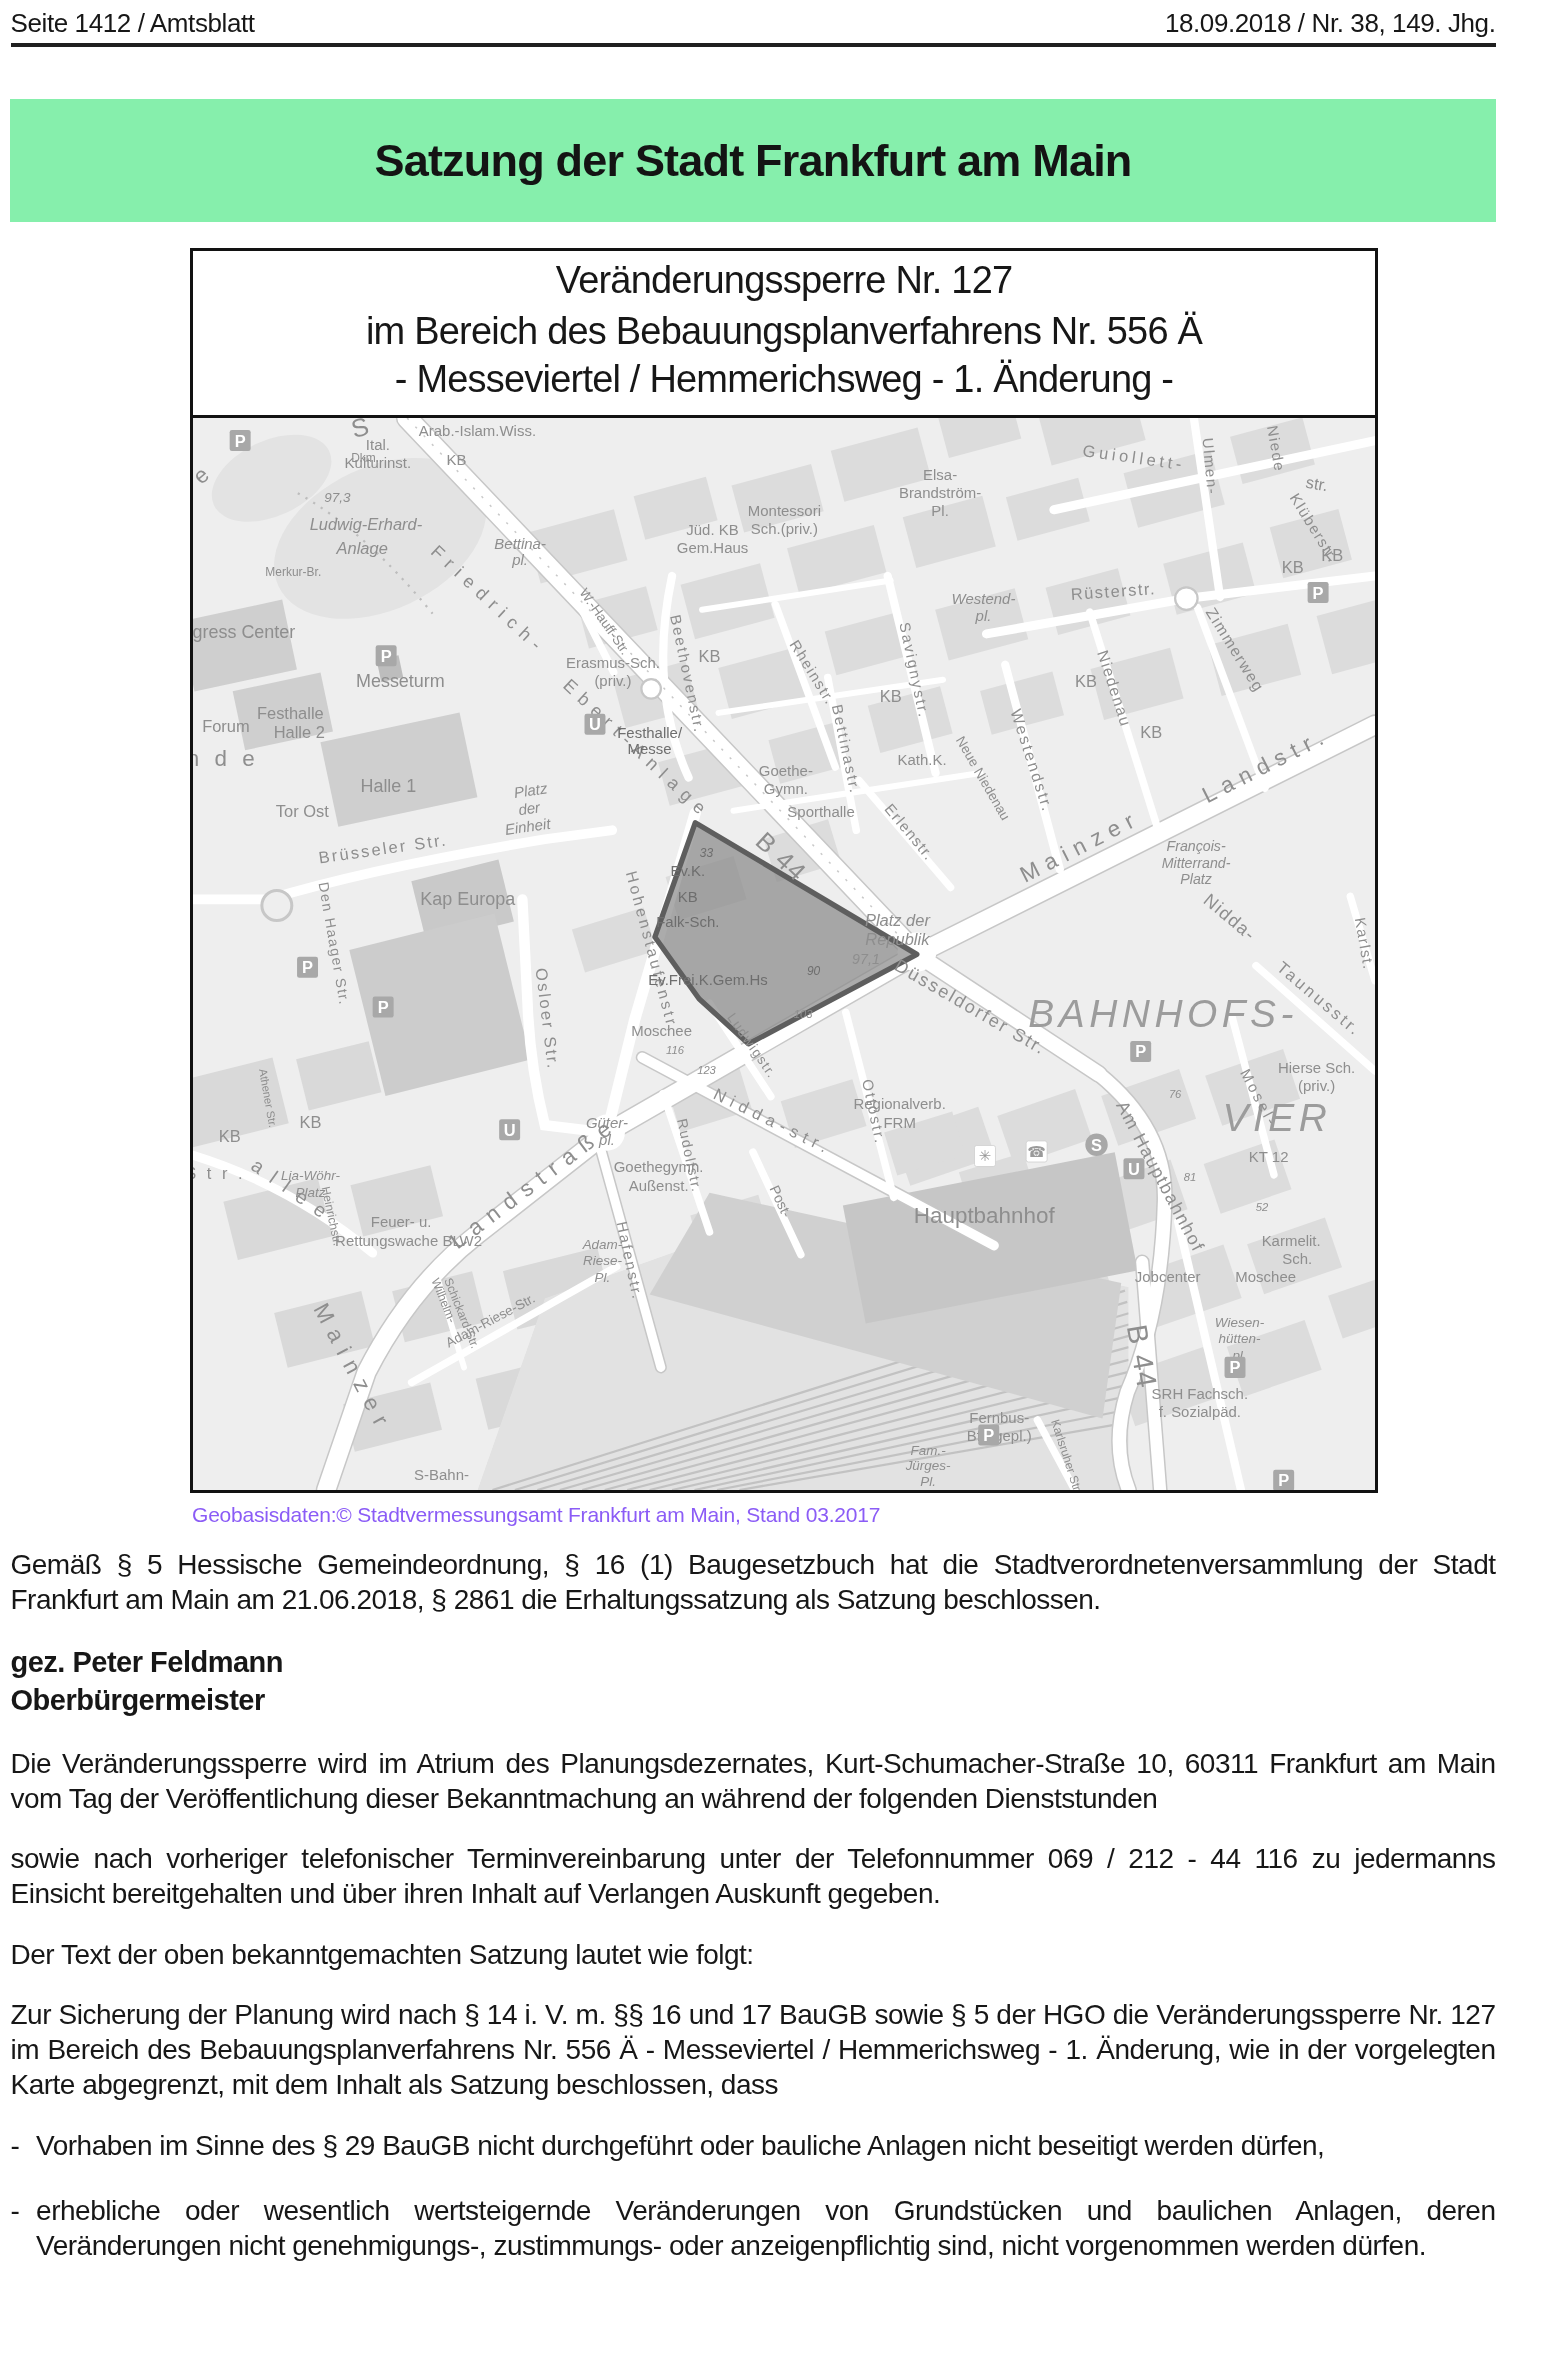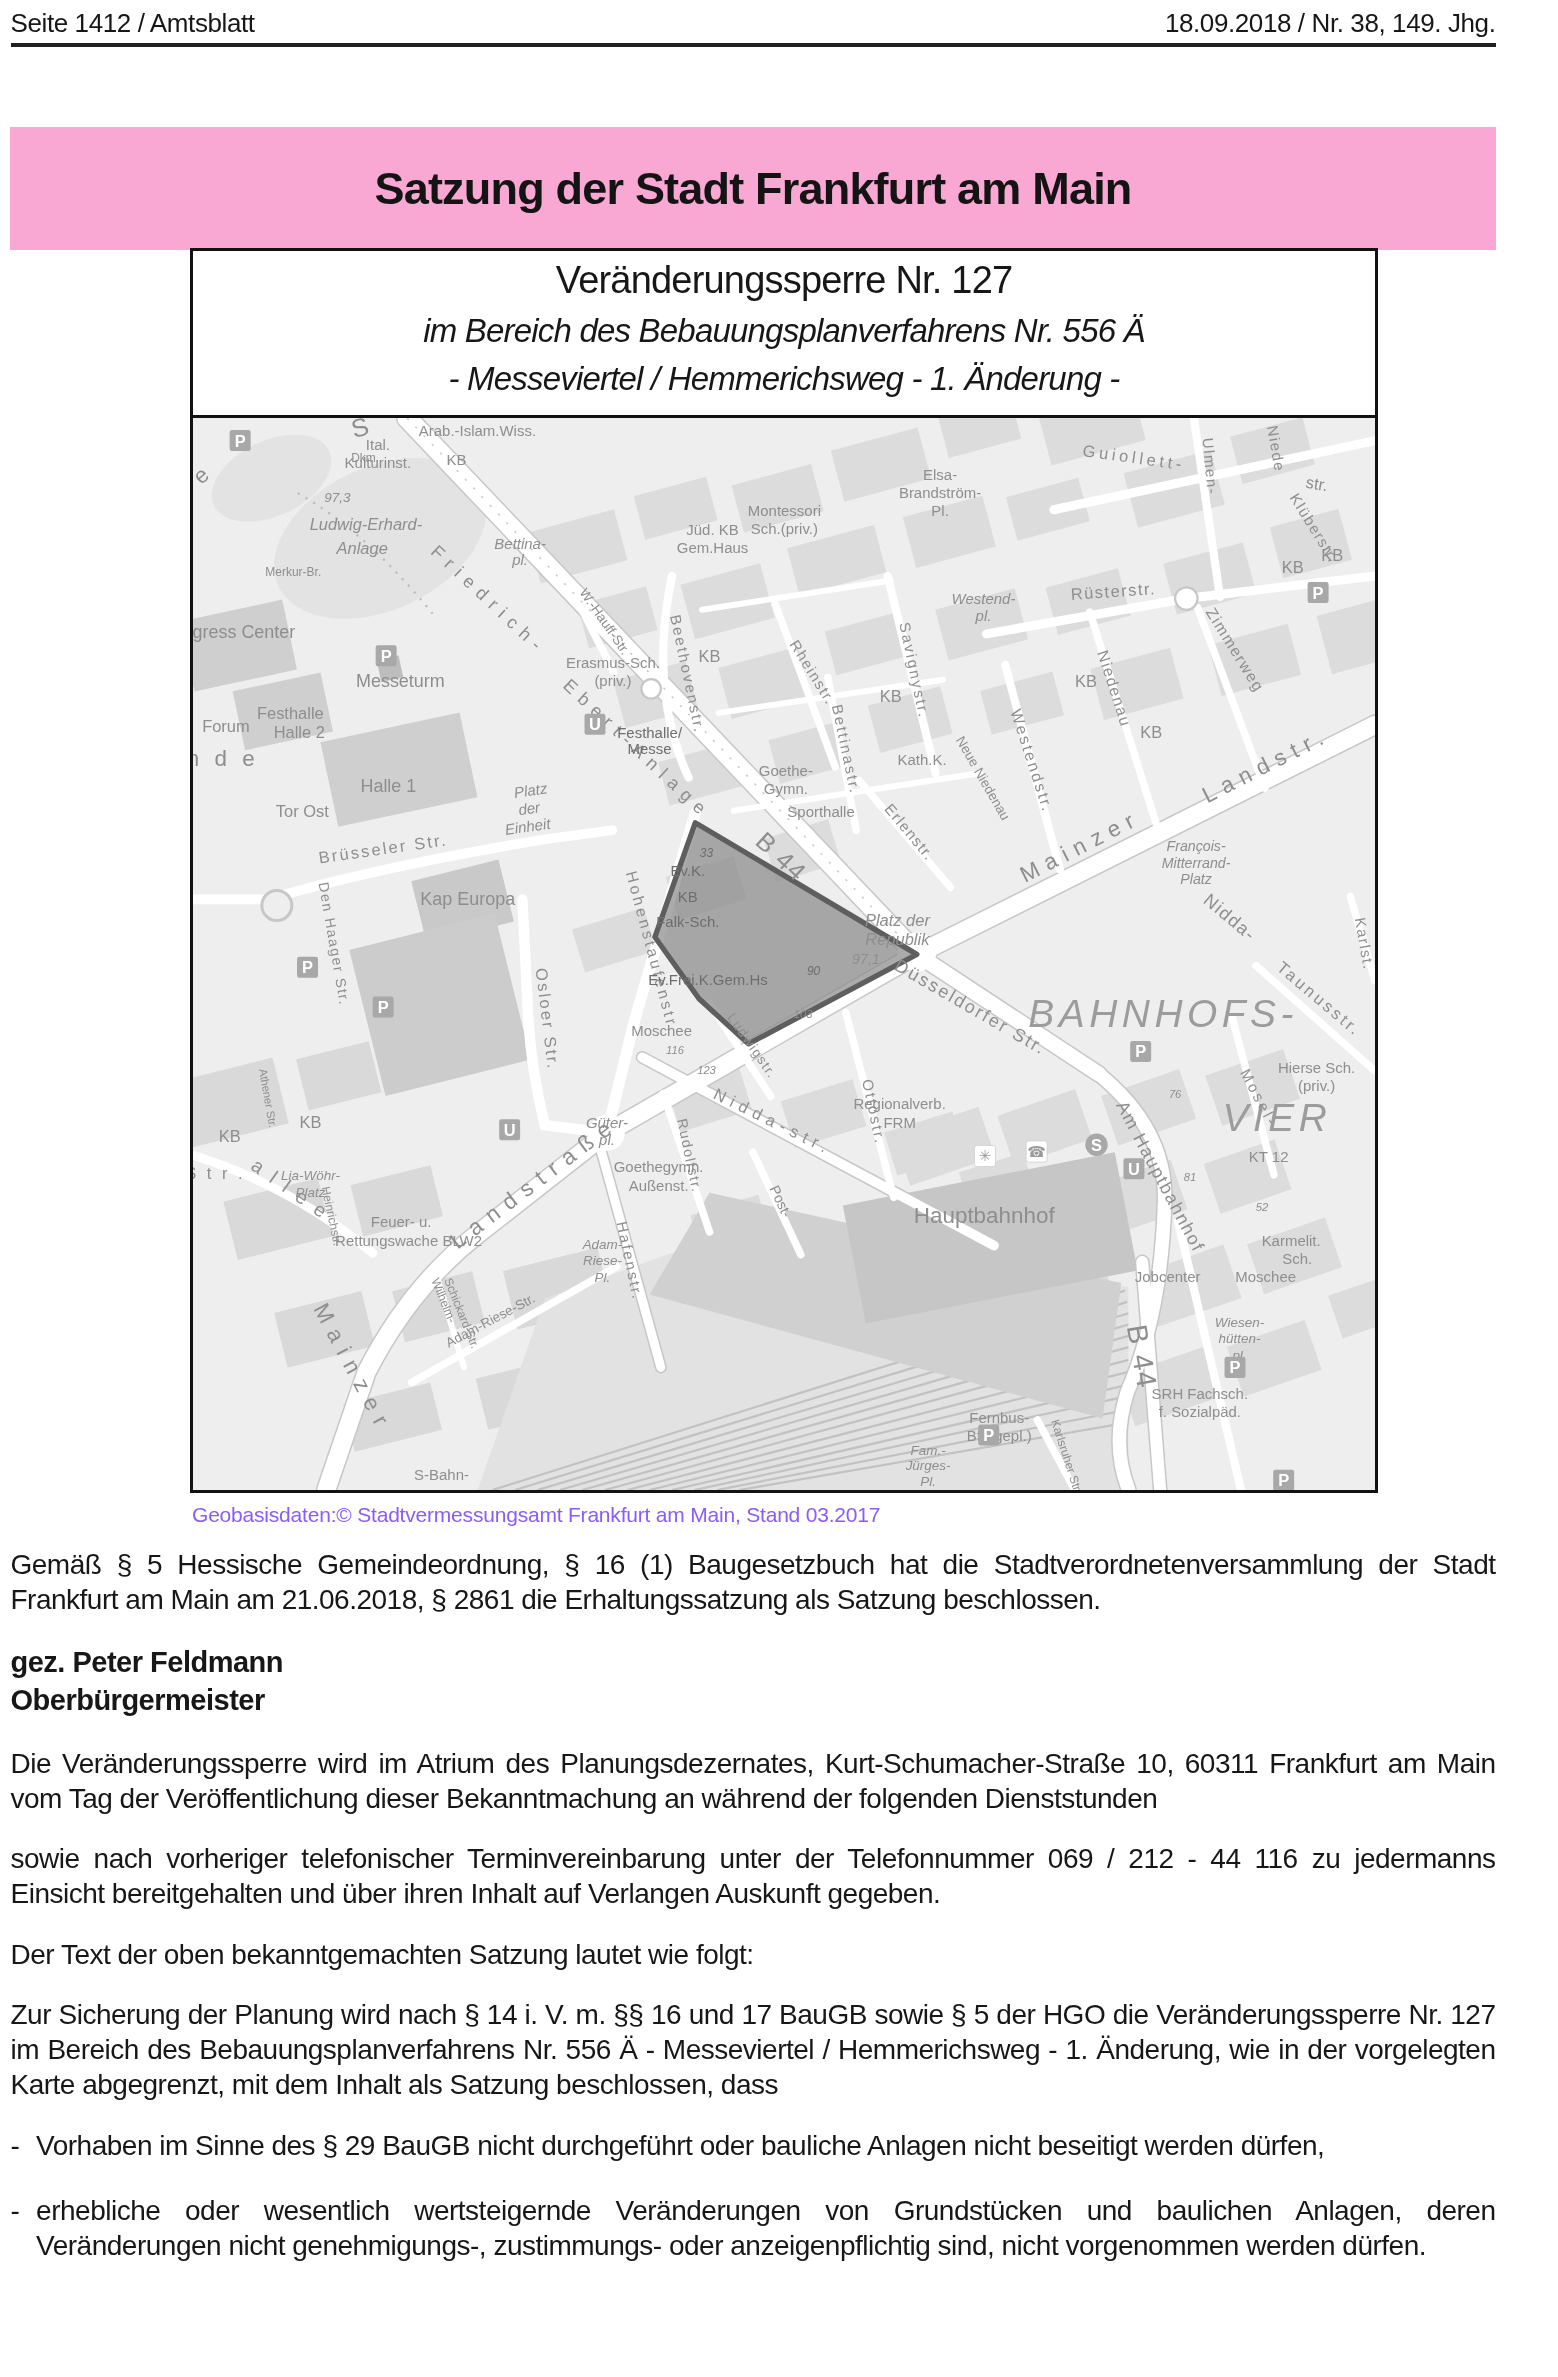--- a/index.html
+++ b/index.html
@@ -1,27 +1,27 @@
 <!DOCTYPE html>
 <html style="font-size:12px"><head>
 <meta charset="utf-8">
 <style>
   html,body{margin:0;padding:0;background:#ffffff;}
   .page{position:relative;width:1506px;height:2377px;background:#fff;overflow:hidden;
         font-family:"Liberation Sans",sans-serif;color:#171717;}
   .hdr{position:absolute;top:7.5px;left:10.5px;right:10.5px;display:flex;justify-content:space-between;
        font-size:26px;letter-spacing:-0.4px;}
   .rule{position:absolute;top:43px;left:10.5px;right:10.5px;height:3.8px;background:#202020;}
-  .banner{position:absolute;top:99px;left:9.8px;right:9.8px;height:123px;background:#f9a8d4;
-          display:flex;align-items:center;justify-content:center;margin-top:28px;}
+  .banner{position:absolute;top:99px;left:9.8px;right:9.8px;height:123px;background:#86efac;
+          display:flex;align-items:center;justify-content:center;}
   .banner h1{margin:0;font-size:45px;font-weight:bold;letter-spacing:-0.8px;color:#141414;}
   .notice{position:absolute;top:248px;left:190px;width:1188px;border:3.8px solid #121212;box-sizing:border-box;}
   .ntitle{border-bottom:3.8px solid #121212;text-align:center;padding:3px 0 12px;}
   .ntitle .l1{font-size:38px;line-height:53px;letter-spacing:-0.8px;}
-  .ntitle .l2,.ntitle .l3{font-size:33px;line-height:48px;letter-spacing:-0.8px;font-style:italic;}
+  .ntitle .l2,.ntitle .l3{font-size:38px;line-height:48px;letter-spacing:-0.8px;}
   .mapwrap{height:1072px;position:relative;background:#eeeeee;}
   .mapwrap svg{display:block;width:100%;height:100%;}
   .caption{position:absolute;top:1503px;left:192px;font-size:21px;letter-spacing:-0.2px;color:#8b5cf6;}
   .bodytext{position:absolute;top:1547px;left:10.5px;right:10.5px;font-size:28px;line-height:35px;
             letter-spacing:-0.5px;text-align:justify;}
   .bodytext p{margin:0 0 25.6px;}
   .sig{font-weight:bold;font-size:29px;line-height:38px;margin:0 0 27px;}
   .bullet{display:flex;margin:0 0 30px;}
   .bullet .mk{width:25.6px;flex:0 0 25.6px;}
   .bullet .bt{flex:1;text-align:justify;}

